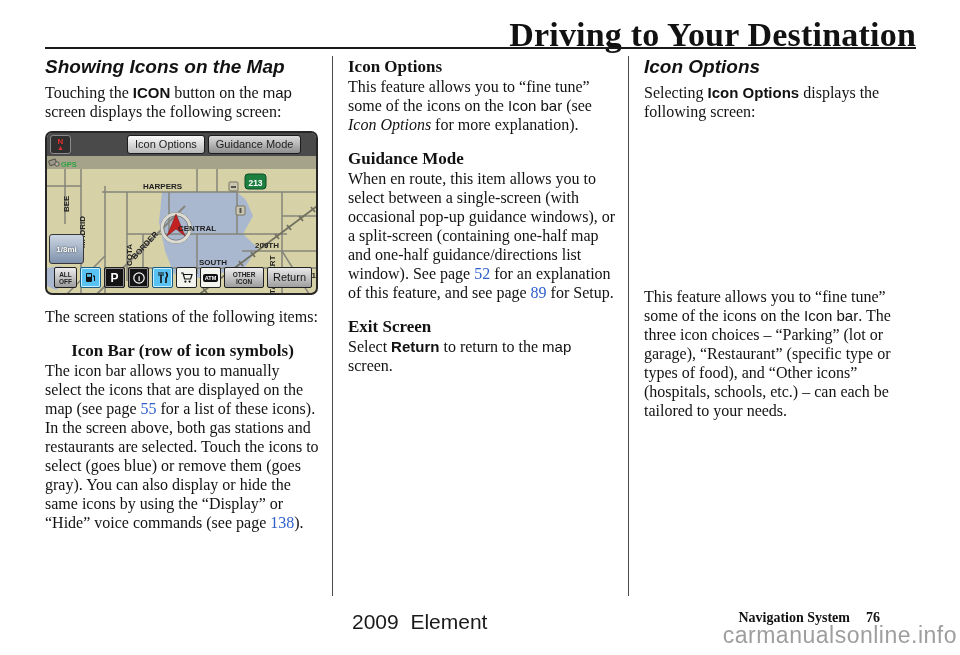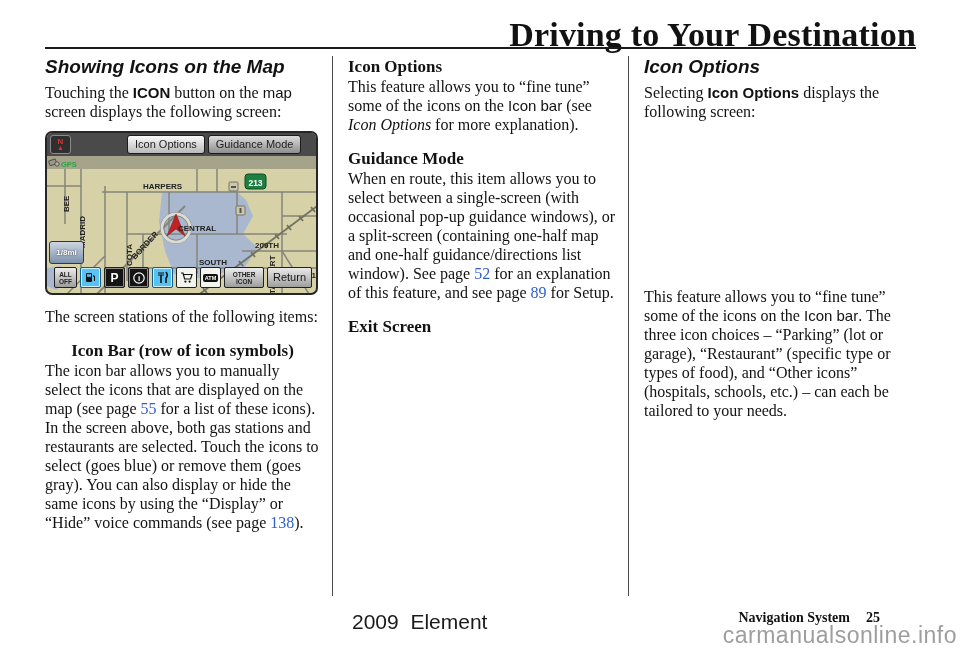--- a/index.html
+++ b/index.html
@@ -46,21 +46,21 @@
   .north-tri{font-size:7px;line-height:7px;color:#e23030;}
   .map-topbtn{
     height:19px;border:1px solid #1c1c1c;border-radius:3px;box-sizing:border-box;
     font-family:"Liberation Sans",sans-serif;font-size:11px;color:#1c1c1c;
     display:flex;align-items:center;justify-content:center;padding:0 7px;
   }
   .btn-light{background:linear-gradient(#fafafa,#b9b9b9);margin-left:56px;}
   .btn-dark{background:linear-gradient(#dcdcdc,#8e8e8e);margin-left:3px;margin-right:2px;}
   .map-svg{position:absolute;top:23px;left:0;z-index:1;}
   .scale-badge{
-    position:absolute;left:2px;bottom:29px;z-index:2;width:35px;height:23px;
+    position:absolute;left:2px;bottom:29px;z-index:2;width:35px;height:30px;
     background:linear-gradient(#cdd6e2,#7e92ac);border:1px solid #35353a;border-radius:3px;
     font-family:"Liberation Sans",sans-serif;font-weight:bold;font-size:8px;color:#ffffff;
     display:flex;align-items:center;justify-content:center;box-sizing:border-box;
     text-shadow:0 0 2px #2c2c2c;
   }
   .icon-bar{
     position:absolute;left:7px;right:4px;bottom:3px;height:25px;z-index:2;
     display:flex;align-items:center;gap:3px;
   }
   .ib{height:21px;border:1px solid #202020;border-radius:2px;box-sizing:border-box;
@@ -245,27 +245,28 @@
   </div>
 
   <div class="col col-mid">
     <h3 class="serif-head" style="margin-top:0;">Icon Options</h3>
     <p><span>This feature allows you to “fine tune” some of the icons on the </span><span class="seg-ui">Icon bar</span><span> (see </span><span class="seg-i">Icon Options</span><span> for more explanation).</span></p>
 
     <h3 class="serif-head">Guidance Mode</h3>
     <p><span>When en route, this item allows you to select between a single-screen (with occasional pop-up guidance windows), or a split-screen (containing one-half map and one-half guidance/directions list window). See page </span><span class="seg-pg">52</span><span> for an explanation of this feature, and see page </span><span class="seg-pg">89</span><span> for Setup.</span></p>
 
     <h3 class="serif-head">Exit Screen</h3>
+    <p><span>Select </span><span class="seg-uib">Return</span><span> to return to the </span><span class="seg-ui">map</span><span> screen.</span></p>
   </div>
 
   <div class="col col-right">
     <h2 class="sans-head">Icon Options</h2>
     <p><span>Selecting </span><span class="seg-uib">Icon Options</span><span> displays the following screen:</span></p>
     <div class="spacer-right"></div>
     <p><span>This feature allows you to “fine tune” some of the icons on the </span><span class="seg-ui">Icon bar</span><span>. The three icon choices – “Parking” (lot or garage), “Restaurant” (specific type or types of food), and “Other icons” (hospitals, schools, etc.) – can each be tailored to your needs.</span></p>
   </div>
 </div>
 
 <div class="footer-model">2009  Element</div>
 <div class="footer-right">
-  <span>Navigation System</span><span class="pgnum">25</span>
+  <span>Navigation System</span><span class="pgnum">76</span>
 </div>
 <div class="watermark">carmanualsonline.info</div>
 
 </body></html>

